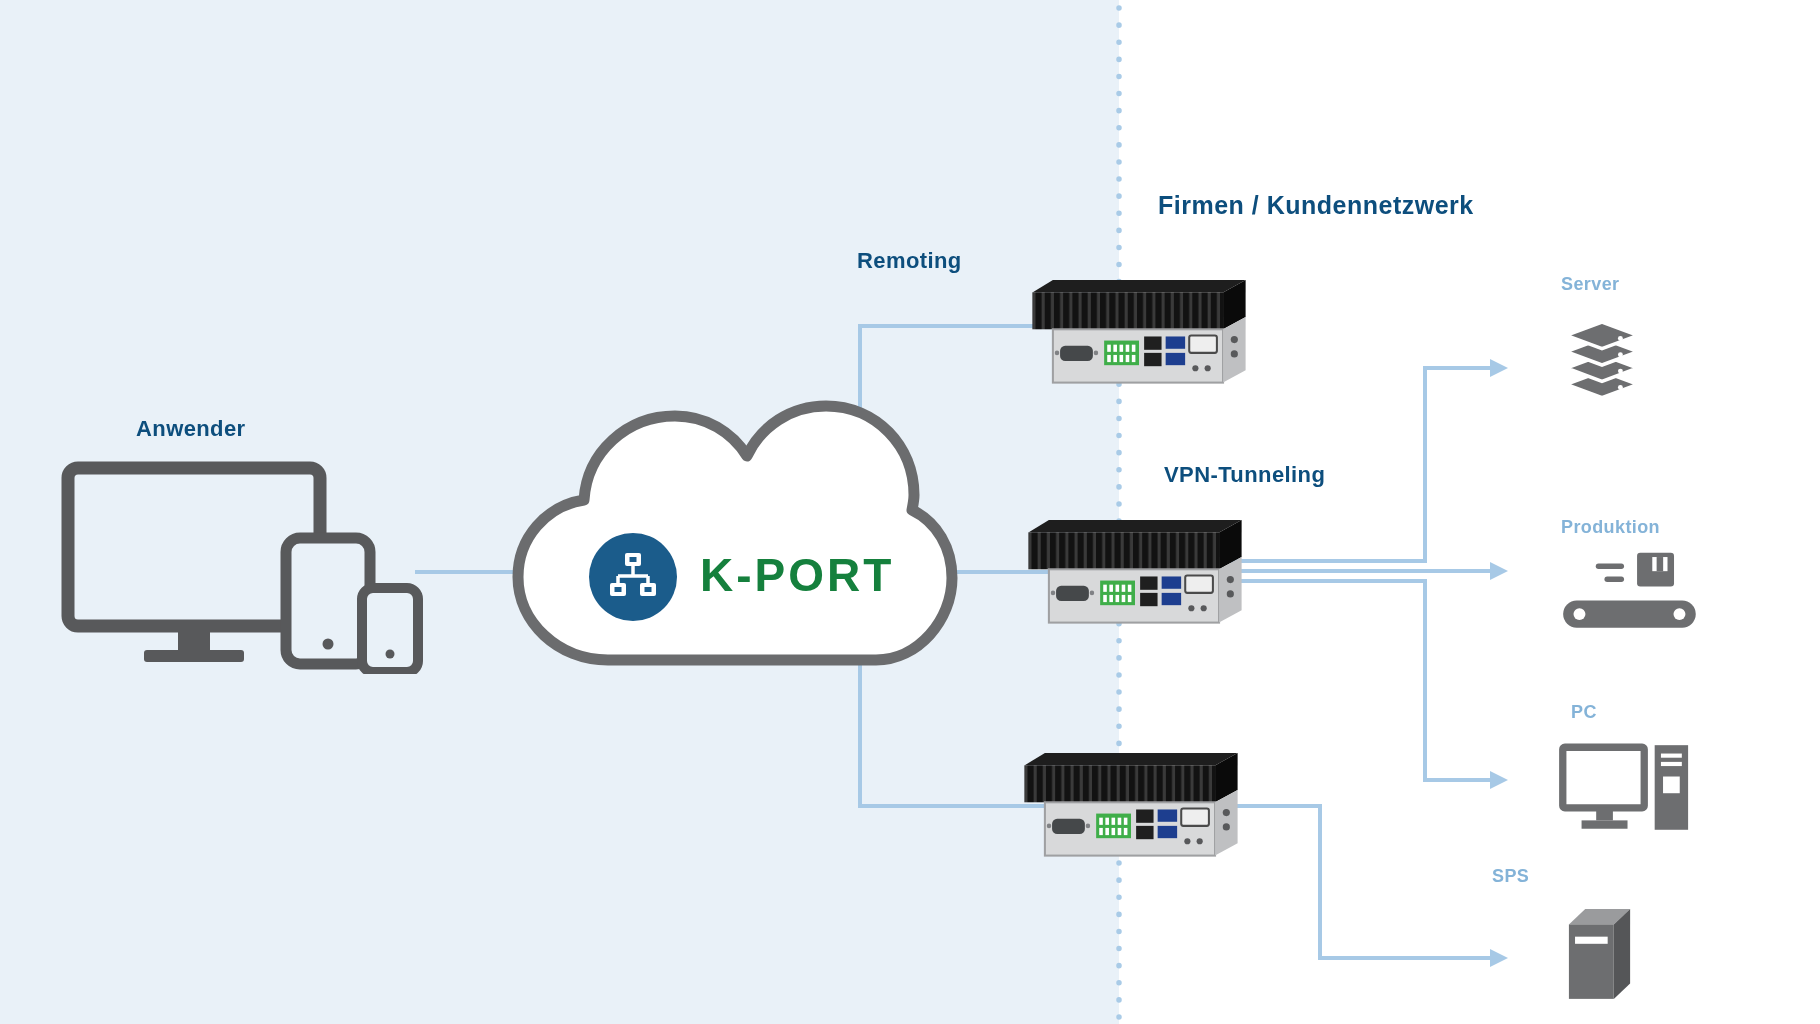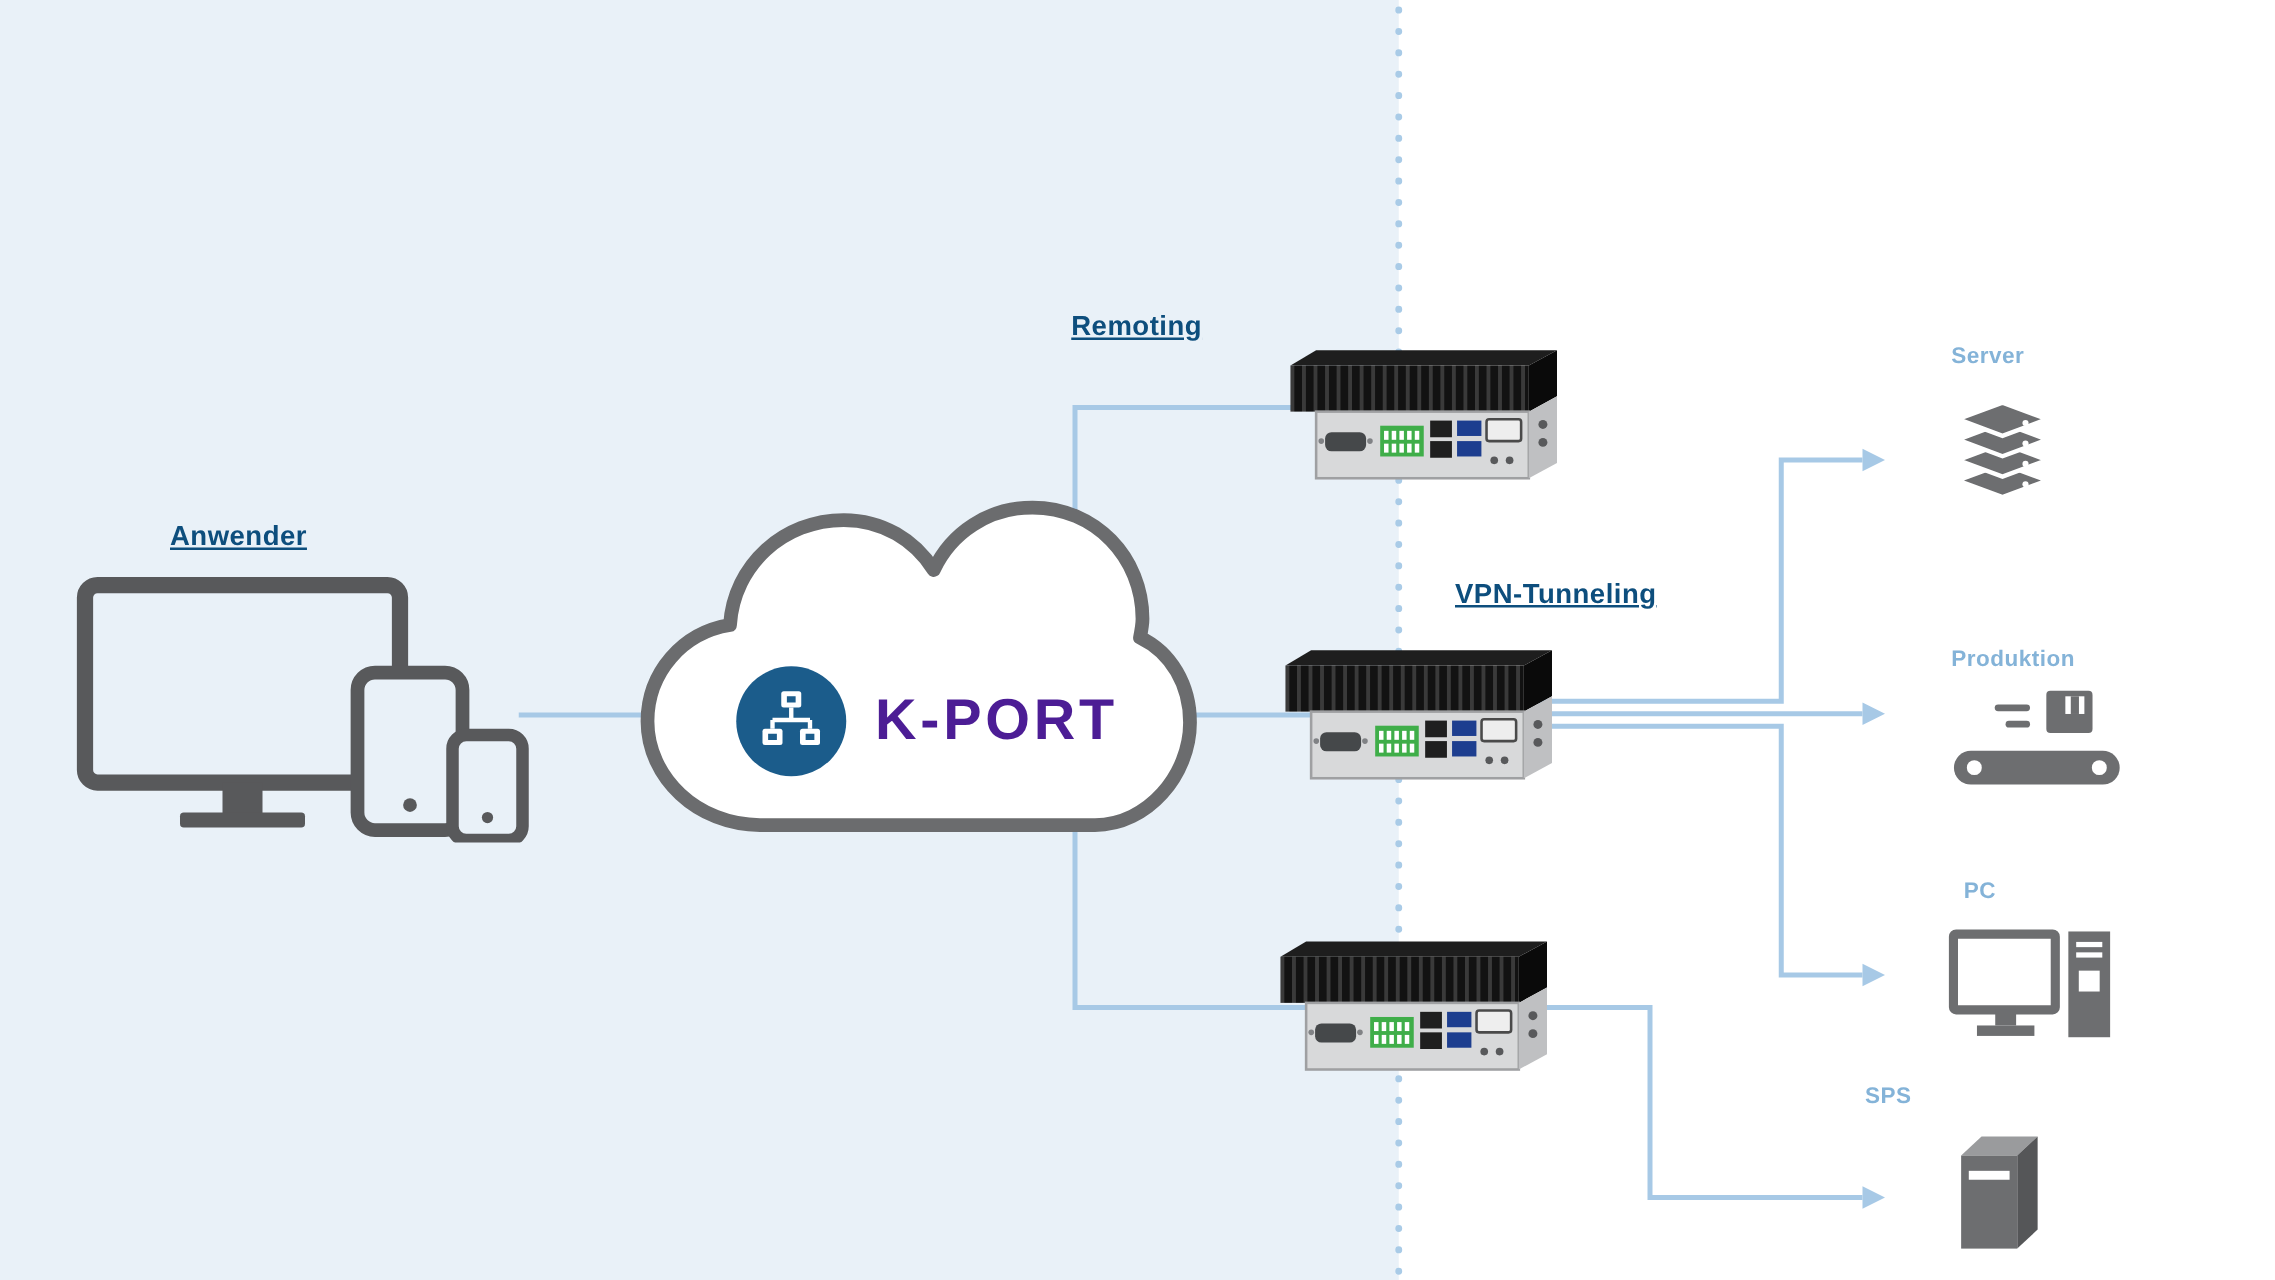--- a/index.html
+++ b/index.html
@@ -3,25 +3,25 @@
 <meta charset="utf-8">
 <style>
   html,body{margin:0;padding:0;background:#ffffff;}
   .canvas{
     position:relative;width:1820px;height:1024px;overflow:hidden;
     font-family:"Liberation Sans",sans-serif;background:#ffffff;
   }
   .abs{position:absolute;}
   .left-bg{left:0;top:0;width:1119px;height:1024px;background:#e9f1f8;}
   .label{position:absolute;font-weight:bold;letter-spacing:0.4px;white-space:nowrap;}
-  .label-dark{color:#0d4e7d;font-size:22px;text-decoration:underline;}
+  .label-dark{color:#0d4e7d;font-size:22px;}
   .label-light{color:#84b3d8;font-size:18px;}
   .label-heading{color:#0d4e7d;font-size:25px;letter-spacing:0.5px;}
   .kport-text{
-    position:absolute;color:#4c1d95;font-size:46px;font-weight:bold;
+    position:absolute;color:#15803d;font-size:46px;font-weight:bold;
     letter-spacing:3px;white-space:nowrap;
   }
   svg{display:block;}
 </style>
 </head>
 <body>
 
 <div class="canvas">
 
   <div class="abs left-bg"></div>
@@ -138,20 +138,21 @@
 
   <div class="label label-dark" style="left:1164px;top:462px">VPN-Tunneling</div>
   <svg class="abs" style="left:1022px;top:516px" width="226" height="123" viewBox="0 0 220 120">
       <use href="#ipc"></use>
     </svg>
 
   <svg class="abs" style="left:1018px;top:749px" width="226" height="123" viewBox="0 0 220 120">
       <use href="#ipc"></use>
     </svg>
 
+  <div class="label label-heading" style="left:1158px;top:191px">Firmen / Kundennetzwerk</div>
 
   <div class="label label-light" style="left:1561px;top:274px">Server</div>
   <svg class="abs" style="left:1556px;top:320px" width="92" height="92" viewBox="0 0 90 90">
     <g fill="#6d6e70" stroke="#ffffff" stroke-width="3.5">
       <polygon points="45,50 80,63 45,76 10,63"></polygon>
       <polygon points="45,34 80,47 45,60 10,47"></polygon>
       <polygon points="45,18 80,31 45,44 10,31"></polygon>
       <polygon points="45,2 80,15 45,28 10,15"></polygon>
     </g>
     <circle cx="63" cy="66" r="2.4" fill="#ffffff"></circle>

